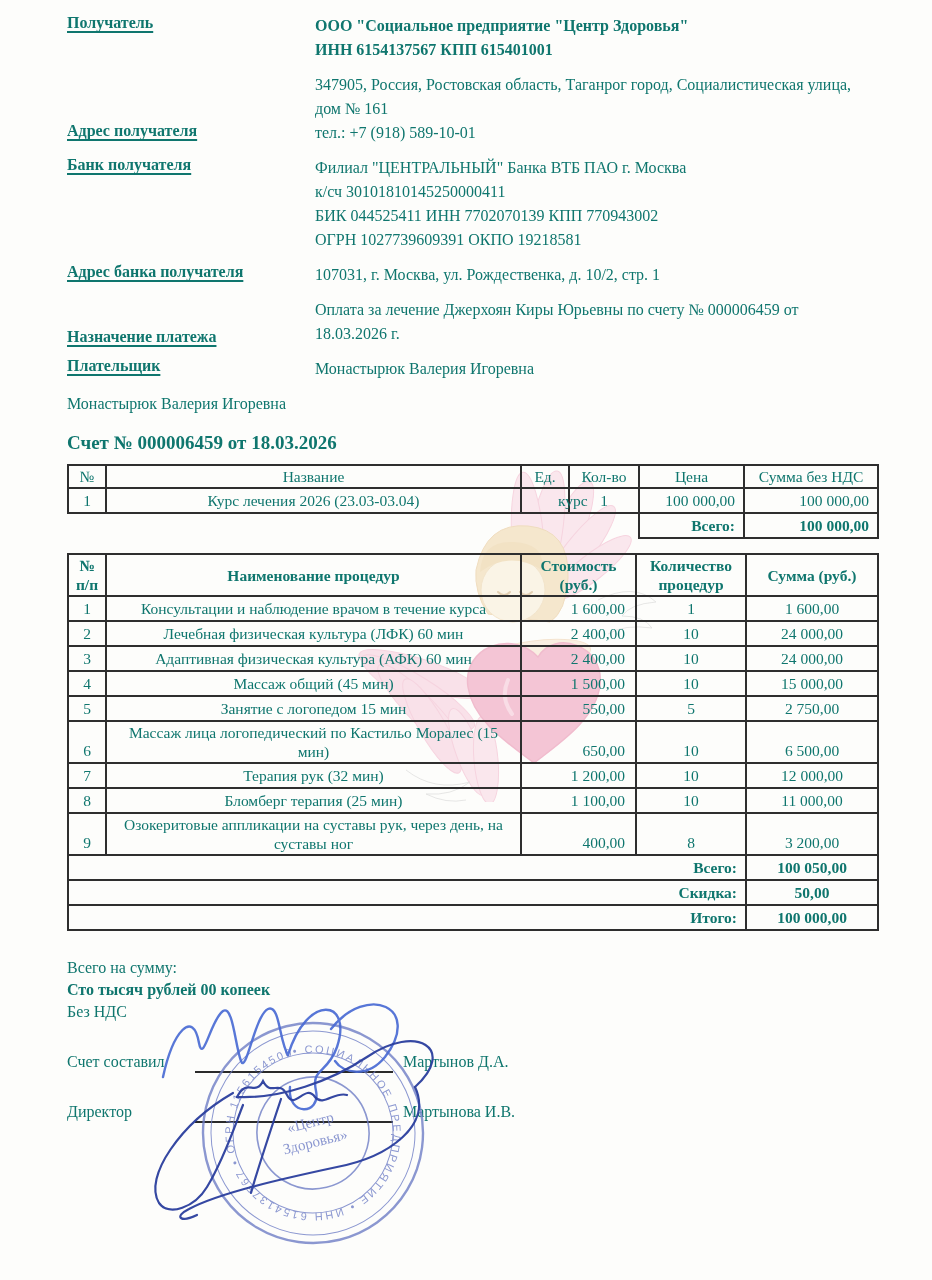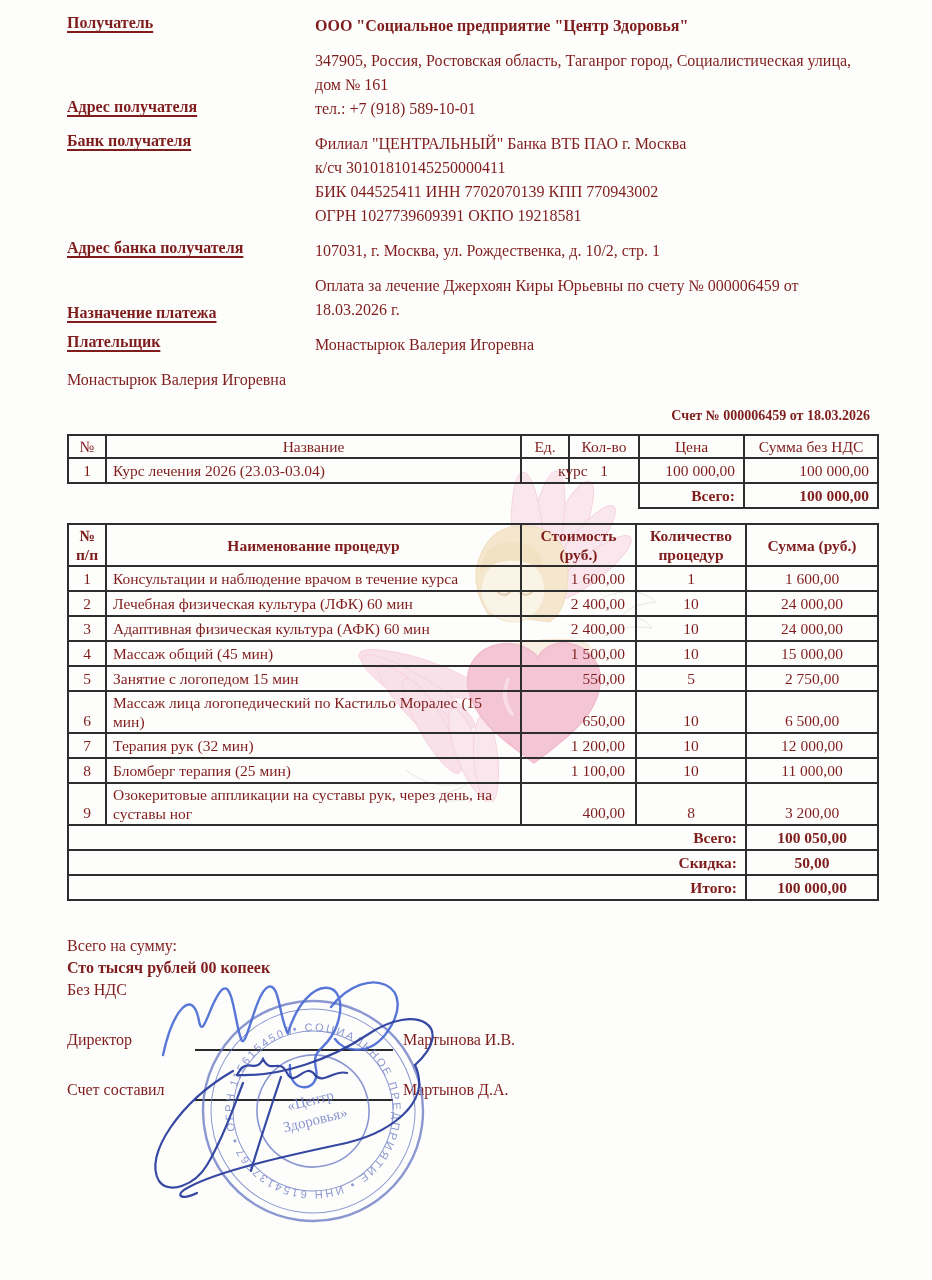--- a/index.html
+++ b/index.html
@@ -1,59 +1,59 @@
 <!DOCTYPE html>
 <html lang="ru"><head>
 <meta charset="utf-8">
 <style>
   html,body { margin:0; padding:0; background:#e9e9e9; }
   .page {
     position:relative; width:932px; height:1280px; margin:0 auto;
-    background:#fdfdfb; color:#7f1d1d; overflow:hidden;
+    background:#fdfdfb; color:#0f766e; overflow:hidden;
     font-family:"Liberation Serif","DejaVu Serif",serif; font-size:16px;
   }
   .content { position:relative; z-index:2; padding:14px 62px 0 67px; }
 
   
   .hrow { display:flex; margin-bottom:11px; }
   .hlabel {
     width:248px; flex:0 0 248px; font-weight:bold;
     text-decoration:underline; text-decoration-thickness:1.5px; text-underline-offset:3px;
   }
   .lab-center { align-self:center;margin-top:44px; }
   .lab-end   { align-self:flex-end; }
   .hvalue { flex:1; line-height:24px; }
   .hvalue .line { min-height:24px; }
   .bold { font-weight:bold; }
 
   
-  .doc-title { text-align:right; font-weight:bold; font-size:14px; margin:16px 0 10px; }
+  .doc-title { text-align:left; font-weight:bold; font-size:19px; margin:16px 0 10px; }
 
   
   table { border-collapse:collapse; width:810px; table-layout:fixed; font-size:15.5px; }
   td, th { border:2px solid #2e2e2e; padding:1px 6px; line-height:19px; vertical-align:middle; }
   th { font-weight:normal; text-align:center; }
   .t2 th { font-weight:bold; }
   td.num  { text-align:center; }
-  td.name { text-align:left; }
+  td.name { text-align:center; }
   td.unit { text-align:right;padding-left:36px; }
   td.qty  { text-align:center; }
   td.price{ text-align:right; padding-right:10px; }
   td.sum  { text-align:center; }
   tr.rowh td { height:21px; }
   tr.tall td.vb { vertical-align:bottom; padding-bottom:2px; }
   td.noborder { border:none; }
   .t1 { margin-bottom:14px; }
   .t1 td.price, .t1 td.sum { text-align:right; padding-right:8px; }
   .total-label { font-weight:bold; text-align:right; padding-right:8px; }
   .total-val { font-weight:bold; }
   .t2 { margin-top:12px; }
 
   
-  .footer { position:relative; margin-top:34px; line-height:22px; }
+  .footer { position:relative; margin-top:26px; line-height:22px; }
   .sigrow { display:flex; align-items:flex-end; margin-top:24px; height:26px; position:relative; z-index:2; }
   .sigrow .siglabel { width:128px; flex:0 0 128px; }
   .sigrow .sigline  { width:198px; flex:0 0 198px; border-bottom:2px solid #2a2a2a; height:24px; }
   .sigrow .signame  { margin-left:10px; }
 
   
   .watermark { position:absolute; left:348px; top:452px; z-index:1; opacity:.5; pointer-events:none; }
   .stamp     { position:absolute; left:128px; top:58px;  z-index:3; opacity:.8; pointer-events:none; }
   .signatures{ position:absolute; left:18px;  top:8px;   z-index:4; pointer-events:none; }
 </style>
@@ -101,20 +101,21 @@
       <path d="M58,318 q28,22 64,12 q-18,14 -44,12 q20,10 40,6"></path>
     </g>
   </svg>
 
   <div class="content">
 
     <div class="hrow">
       <div class="hlabel">Получатель</div>
       <div class="hvalue">
         <div class="line bold">ООО "Социальное предприятие "Центр Здоровья"</div>
+        <div class="line bold">ИНН 6154137567 КПП 615401001</div>
       </div>
     </div>
 
     <div class="hrow">
       <div class="hlabel lab-center">Адрес получателя</div>
       <div class="hvalue">
         <div class="line">347905, Россия, Ростовская область, Таганрог город, Социалистическая улица, дом № 161</div>
         <div class="line">тел.: +7 (918) 589-10-01</div>
       </div>
     </div>
@@ -290,29 +291,29 @@
         </tr>
       </tbody>
     </table>
 
     <div class="footer">
       <div>Всего на сумму:</div>
       <div class="bold">Сто тысяч рублей 00 копеек</div>
       <div>Без НДС</div>
 
       <div class="sigrow">
+        <div class="siglabel">Счет составил</div>
+        <div class="sigline"></div>
+        <div class="signame">Мартынов Д.А.</div>
+      </div>
+
+      <div class="sigrow">
         <div class="siglabel">Директор</div>
         <div class="sigline"></div>
         <div class="signame">Мартынова И.В.</div>
-      </div>
-
-      <div class="sigrow">
-        <div class="siglabel">Счет составил</div>
-        <div class="sigline"></div>
-        <div class="signame">Мартынов Д.А.</div>
       </div>
 
       <svg class="stamp" width="236" height="236" viewBox="0 0 236 236">
         <g transform="rotate(-14 118 118)" stroke="#6f7ec6" fill="none">
           <circle cx="118" cy="118" r="110" stroke-width="2.4"></circle>
           <circle cx="118" cy="118" r="102" stroke-width="1"></circle>
           <circle cx="118" cy="118" r="56" stroke-width="1.6"></circle>
           <path id="stampring" d="M118,38 a80,80 0 1,1 -0.01,0"></path>
           <text font-family="'Liberation Sans',sans-serif" font-size="11" letter-spacing="2.2" fill="#6f7ec6" stroke="none">
             <textPath href="#stampring">• СОЦИАЛЬНОЕ ПРЕДПРИЯТИЕ • ИНН 6154137567 • ОГРН 1156154500991 </textPath>

